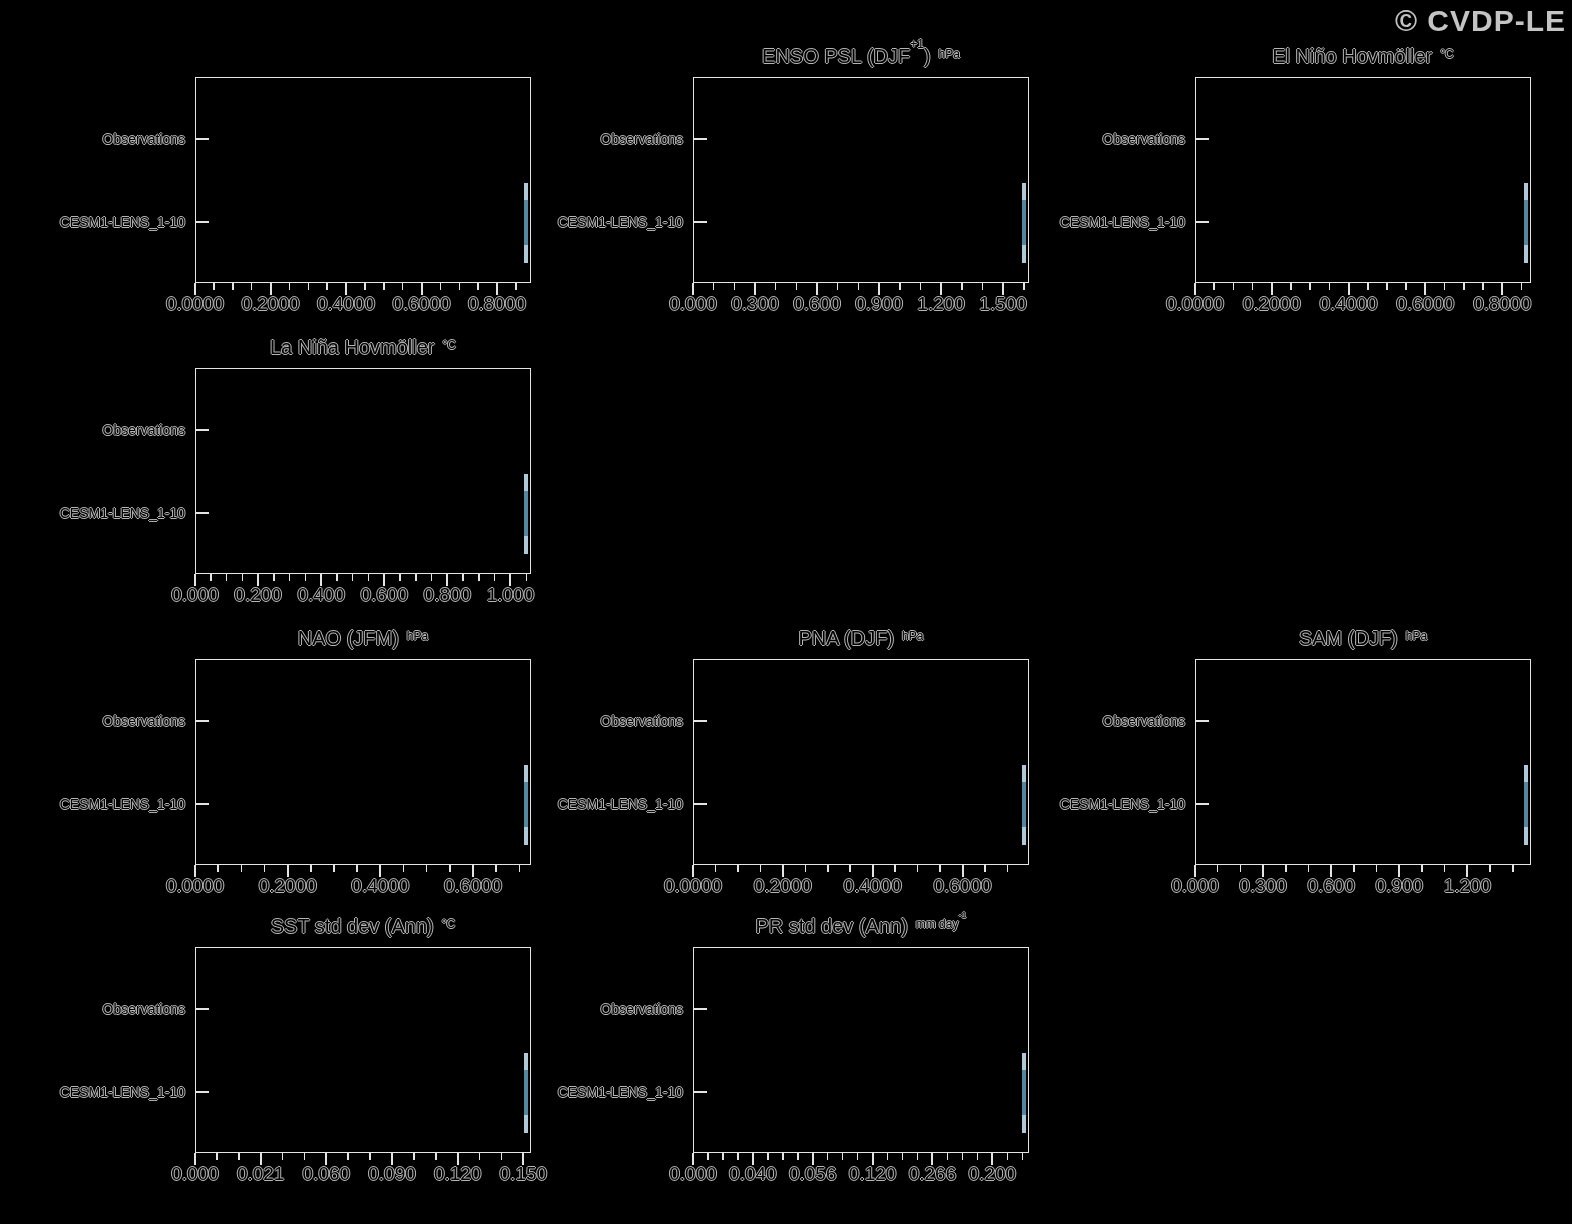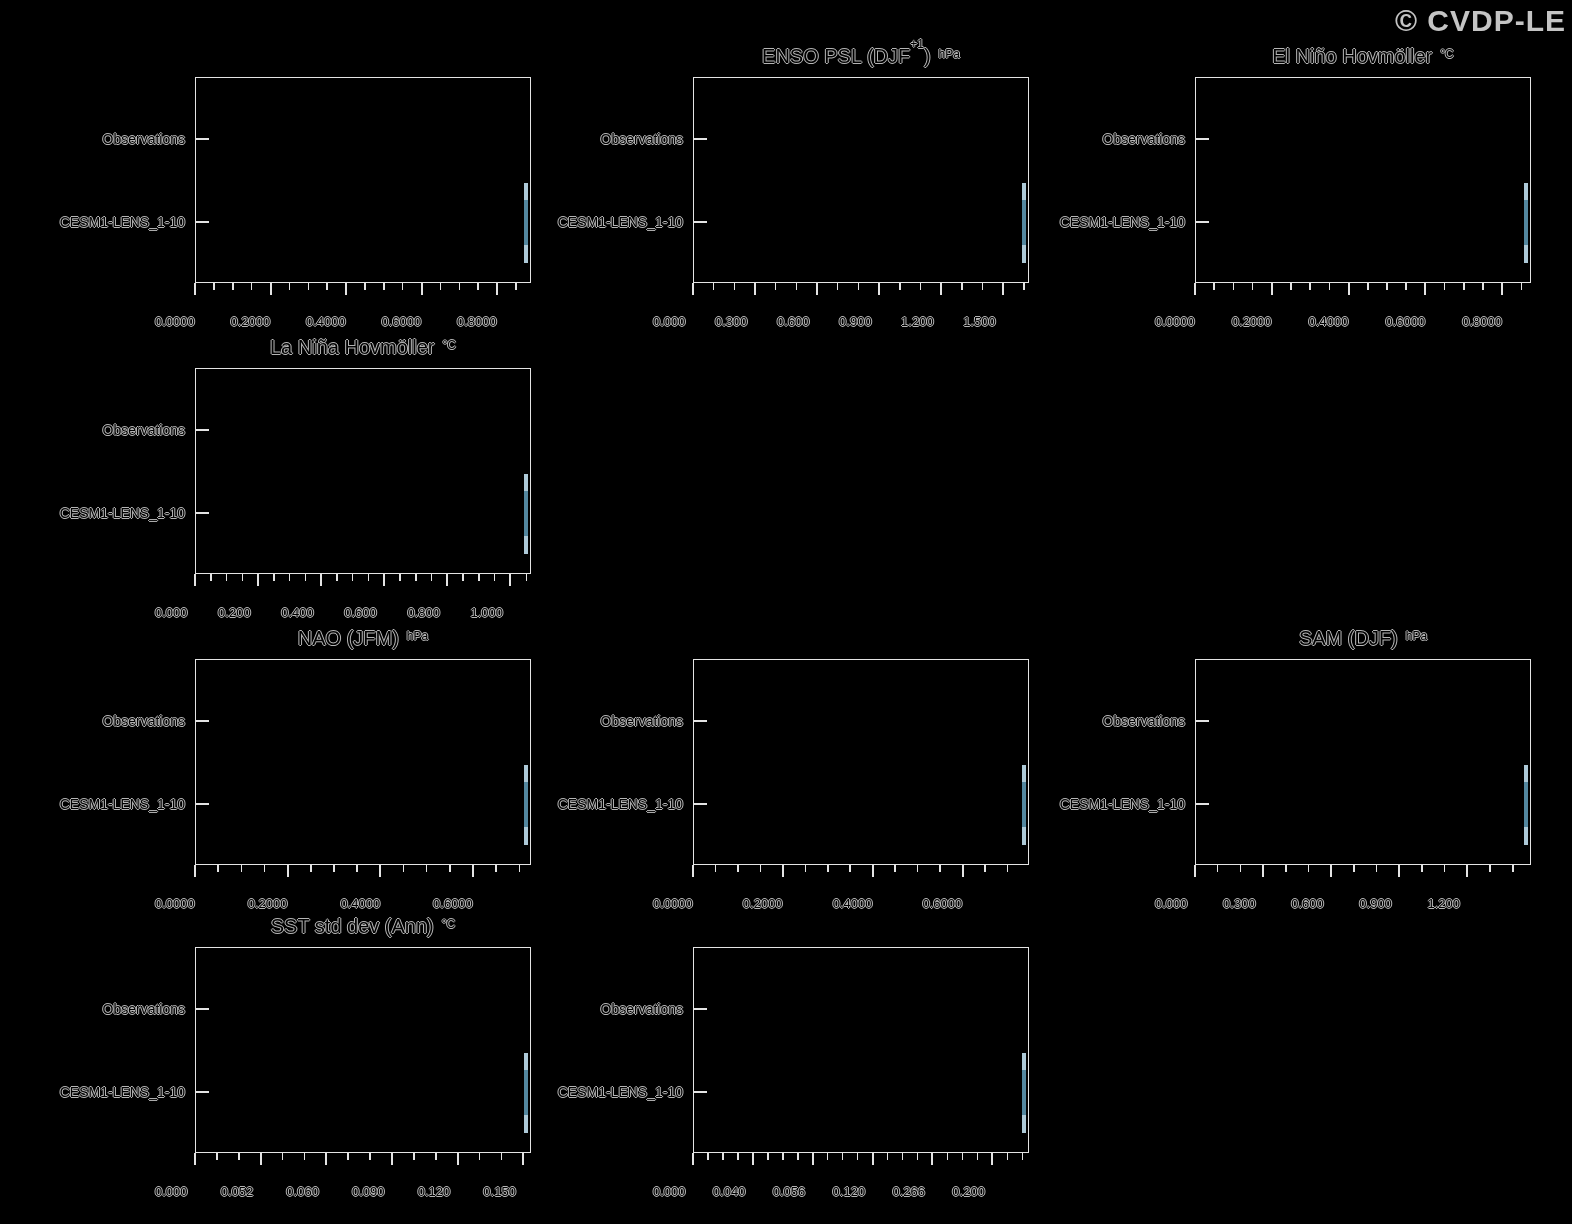--- a/index.html
+++ b/index.html
@@ -37,22 +37,22 @@
   .u-sup{font-size:9px;position:relative;top:-5px;}
   .cat-label{
     position:absolute;right:calc(100% + 10px);height:18px;line-height:18px;
     font-size:14px;white-space:nowrap;text-align:left;
   }
   .cat-tick{position:absolute;left:0;width:14px;height:2px;background:var(--frame);}
   .x-tick{position:absolute;top:206px;background:var(--frame);}
   .x-tick.major{width:2px;height:12px;}
   .x-tick.minor{width:1.5px;height:7px;}
   .x-label{
-    position:absolute;top:237px;width:80px;
-    font-size:13px;height:16px;line-height:16px;
+    position:absolute;top:219px;width:80px;text-align:center;
+    font-size:19px;height:16px;line-height:16px;
   }
   .spread{position:absolute;right:2px;width:4px;top:105px;height:80px;background:var(--whisker);}
   .spread-box{position:absolute;left:0;width:4px;top:17px;height:45px;background:var(--box);}
 </style>
 </head>
 <body>
 
 <div id="figure">
   <div id="logo">© CVDP-LE</div>
 <div class="panel" style="left: 195px; top: 77px;">
@@ -224,20 +224,21 @@
       <div class="x-tick minor" style="left: 115.112px;"></div>
       <div class="x-tick minor" style="left: 138.284px;"></div>
       <div class="x-tick minor" style="left: 161.457px;"></div>
       <div class="x-tick minor" style="left: 207.802px;"></div>
       <div class="x-tick minor" style="left: 230.974px;"></div>
       <div class="x-tick minor" style="left: 254.147px;"></div>
       <div class="x-tick minor" style="left: 300.491px;"></div>
       <div class="x-tick minor" style="left: 323.664px;"></div>
     </div>
     <div class="panel" style="left: 693px; top: 659px;">
+    <div class="title otext"><span>PNA (DJF)</span><sup class="t-sup"></sup><span></span><span class="unit"><span>hPa</span><sup class="u-sup"></sup></span></div>
     <div class="plot">
       <div class="spread">
         <div class="spread-box"></div>
       </div>
     </div>
   <div class="cat-label otext" style="top: 52.8px;">Observations</div>
       <div class="cat-tick" style="top: 60.8px;"></div>
       <div class="cat-label otext" style="top: 136.23px;">CESM1-LENS_1-10</div>
       <div class="cat-tick" style="top: 144.23px;"></div>
       <div class="x-tick major" style="left: -1px;"></div>
@@ -299,41 +300,42 @@
         <div class="spread-box"></div>
       </div>
     </div>
   <div class="cat-label otext" style="top: 52.8px;">Observations</div>
       <div class="cat-tick" style="top: 60.8px;"></div>
       <div class="cat-label otext" style="top: 136.23px;">CESM1-LENS_1-10</div>
       <div class="cat-tick" style="top: 144.23px;"></div>
       <div class="x-tick major" style="left: -1px;"></div>
       <div class="x-label otext" style="left: -40px;">0.000</div>
       <div class="x-tick major" style="left: 64.6678px;"></div>
-      <div class="x-label otext" style="left: 25.6678px;">0.052</div>
+      <div class="x-label otext" style="left: 25.6678px;">0.021</div>
       <div class="x-tick major" style="left: 130.336px;"></div>
       <div class="x-label otext" style="left: 91.3355px;">0.060</div>
       <div class="x-tick major" style="left: 196.003px;"></div>
       <div class="x-label otext" style="left: 157.003px;">0.090</div>
       <div class="x-tick major" style="left: 261.671px;"></div>
       <div class="x-label otext" style="left: 222.671px;">0.120</div>
       <div class="x-tick major" style="left: 327.339px;"></div>
       <div class="x-label otext" style="left: 288.339px;">0.150</div>
       <div class="x-tick minor" style="left: 21.1393px;"></div>
       <div class="x-tick minor" style="left: 43.0285px;"></div>
       <div class="x-tick minor" style="left: 86.807px;"></div>
       <div class="x-tick minor" style="left: 108.696px;"></div>
       <div class="x-tick minor" style="left: 152.475px;"></div>
       <div class="x-tick minor" style="left: 174.364px;"></div>
       <div class="x-tick minor" style="left: 218.143px;"></div>
       <div class="x-tick minor" style="left: 240.032px;"></div>
       <div class="x-tick minor" style="left: 283.81px;"></div>
       <div class="x-tick minor" style="left: 305.7px;"></div>
     </div>
     <div class="panel" style="left: 693px; top: 947px;">
+    <div class="title otext"><span>PR std dev (Ann)</span><sup class="t-sup"></sup><span></span><span class="unit"><span>mm day</span><sup class="u-sup">-1</sup></span></div>
     <div class="plot">
       <div class="spread">
         <div class="spread-box"></div>
       </div>
     </div>
   <div class="cat-label otext" style="top: 52.8px;">Observations</div>
       <div class="cat-tick" style="top: 60.8px;"></div>
       <div class="cat-label otext" style="top: 136.23px;">CESM1-LENS_1-10</div>
       <div class="cat-tick" style="top: 144.23px;"></div>
       <div class="x-tick major" style="left: -1px;"></div>

